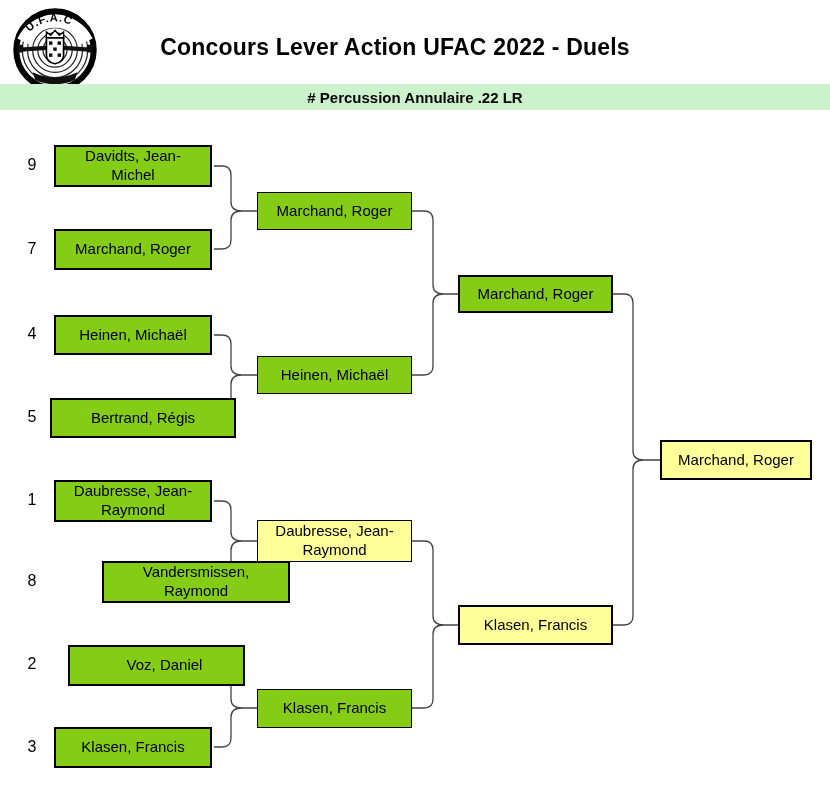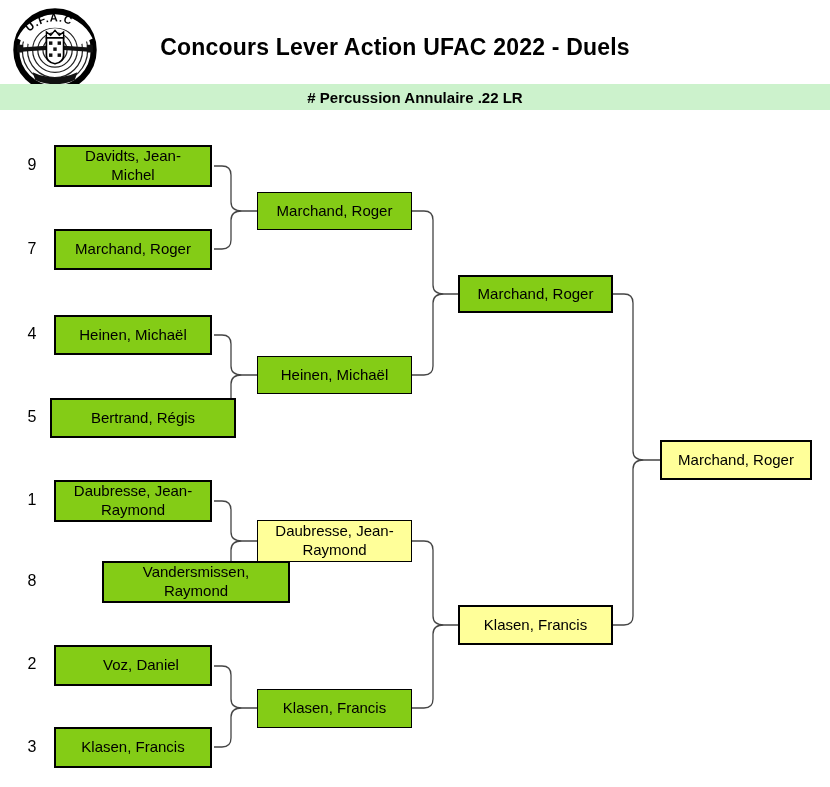--- a/index.html
+++ b/index.html
@@ -96,21 +96,21 @@
   <div class="seed" style="left:18px;top:572px;">8</div>
   <div class="seed" style="left:18px;top:655px;">2</div>
   <div class="seed" style="left:18px;top:738px;">3</div>
 
   <div class="box" style="left:54px;top:145px;width:158px;height:42px;">Davidts, Jean-Michel</div>
   <div class="box" style="left:54px;top:229px;width:158px;height:41px;">Marchand, Roger</div>
   <div class="box" style="left:54px;top:315px;width:158px;height:40px;">Heinen, Michaël</div>
   <div class="box" style="left:50px;top:398px;width:186px;height:40px;">Bertrand, Régis</div>
   <div class="box" style="left:54px;top:480px;width:158px;height:42px;">Daubresse, Jean-Raymond</div>
   <div class="box" style="left:54px;top:561px;width:188px;height:42px;margin-left:48px;">Vandersmissen, Raymond</div>
-  <div class="box" style="left:54px;top:645px;width:158px;height:41px;padding-left:24px;">Voz, Daniel</div>
+  <div class="box" style="left:68px;top:645px;width:177px;height:41px;padding-left:24px;">Voz, Daniel</div>
   <div class="box" style="left:54px;top:727px;width:158px;height:41px;">Klasen, Francis</div>
 
 
   <div class="box thin" style="left:257px;top:192px;width:155px;height:38px;">Marchand, Roger</div>
   <div class="box thin" style="left:257px;top:356px;width:155px;height:38px;">Heinen, Michaël</div>
   <div class="box thin hl" style="left:257px;top:520px;width:155px;height:42px;">Daubresse, Jean-Raymond</div>
   <div class="box thin" style="left:257px;top:689px;width:155px;height:39px;">Klasen, Francis</div>
 
   <div class="box" style="left:458px;top:275px;width:155px;height:38px;">Marchand, Roger</div>
   <div class="box hl" style="left:458px;top:605px;width:155px;height:40px;">Klasen, Francis</div>

